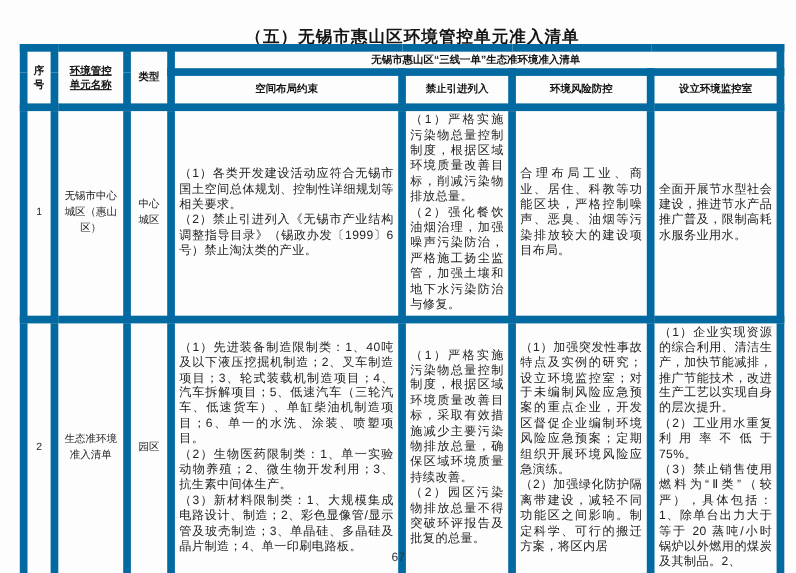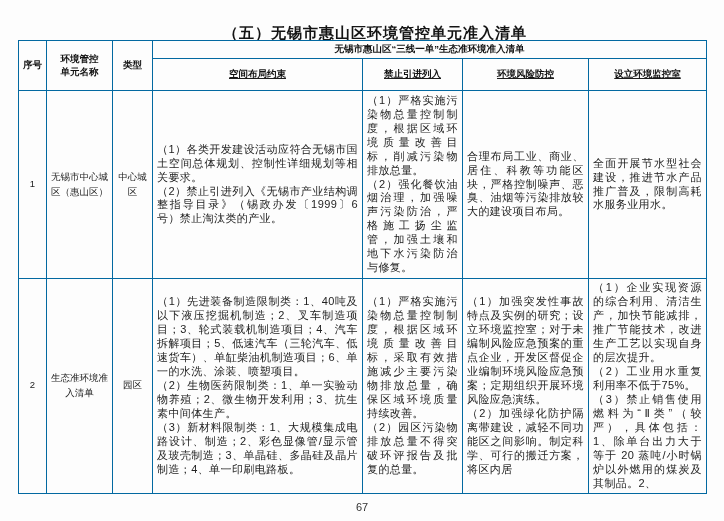--- a/index.html
+++ b/index.html
@@ -9,21 +9,21 @@
   }
   .doc-title{
     position:absolute;top:24px;left:0;width:100%;text-align:center;
     font-size:15px;font-weight:700;letter-spacing:1px;color:#141414;padding-left:13px;
   }
   table.access-table{
     position:absolute;left:18px;top:40px;width:688px;
     border-collapse:collapse;table-layout:fixed;
   }
   .access-table th,.access-table td{
-    border:1px solid #0369a1;overflow:hidden;
+    border:7px solid #0369a1;overflow:hidden;
   }
   .access-table th{
     font-size:9.5px;font-weight:700;text-align:center;vertical-align:middle;
     padding:1px 2px;color:#111;
   }
   .span-header{font-size:9.5px;}
   td.cell-center{
     text-align:center;vertical-align:middle;font-size:9.5px;font-weight:400;
     padding:2px 3px;line-height:1.55;
   }
@@ -55,26 +55,26 @@
       <col class="c-name">
       <col class="c-type">
     <col class="c-spatial">
       <col class="c-pollutant">
       <col class="c-risk">
       <col class="c-resource">
   </colgroup>
   <thead>
     <tr style="height:18px;">
       <th rowspan="2" style="white-space:pre-line;">序号</th>
-      <th rowspan="2" style="white-space:pre-line;">环境管控
+      <th rowspan="2" style="white-space:pre-line;text-decoration:underline;">环境管控
 单元名称</th>
       <th rowspan="2">类型</th>
       <th colspan="4" class="span-header">无锡市惠山区“三线一单”生态准环境准入清单</th>
     </tr>
-    <tr style="height:32px;text-decoration:underline;">
+    <tr style="height:32px;">
       <th>空间布局约束</th>
       <th>禁止引进列入</th>
       <th>环境风险防控</th>
       <th>设立环境监控室</th>
     </tr>
   </thead>
   <tbody>
     <tr style="height:188px;">
       <td class="cell-center">1</td>
       <td class="cell-center">无锡市中心城区（惠山区）</td>

